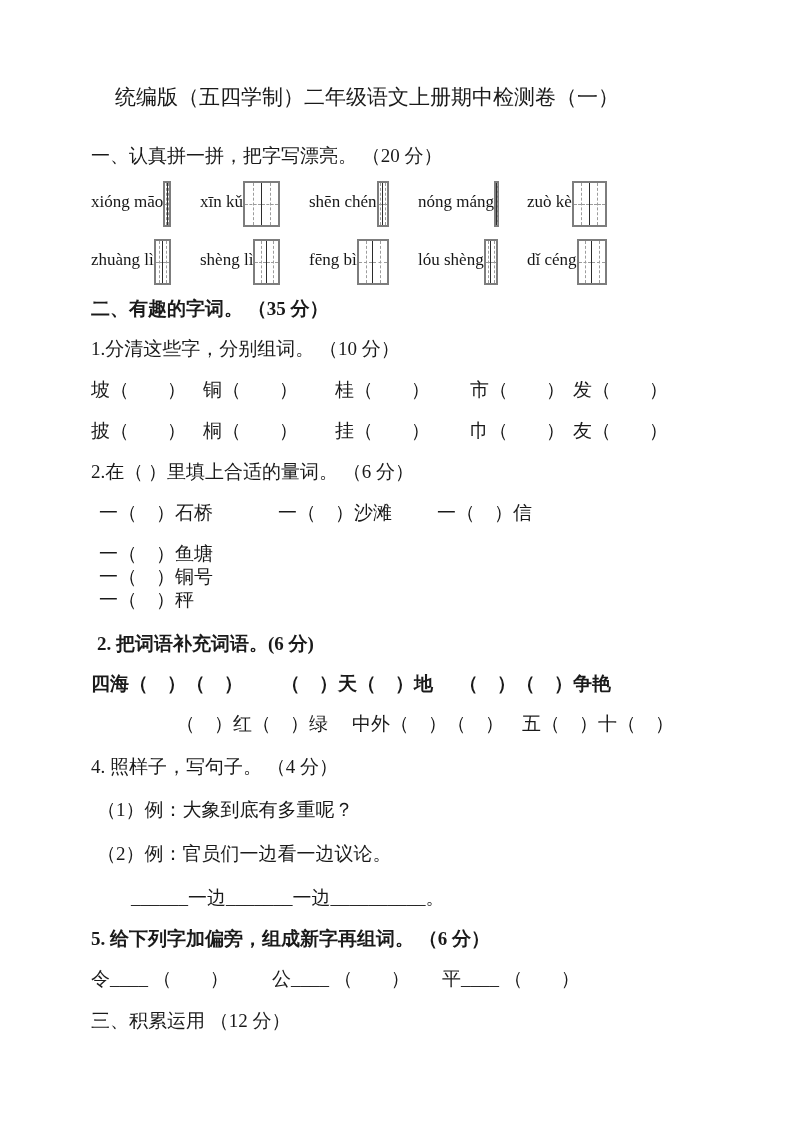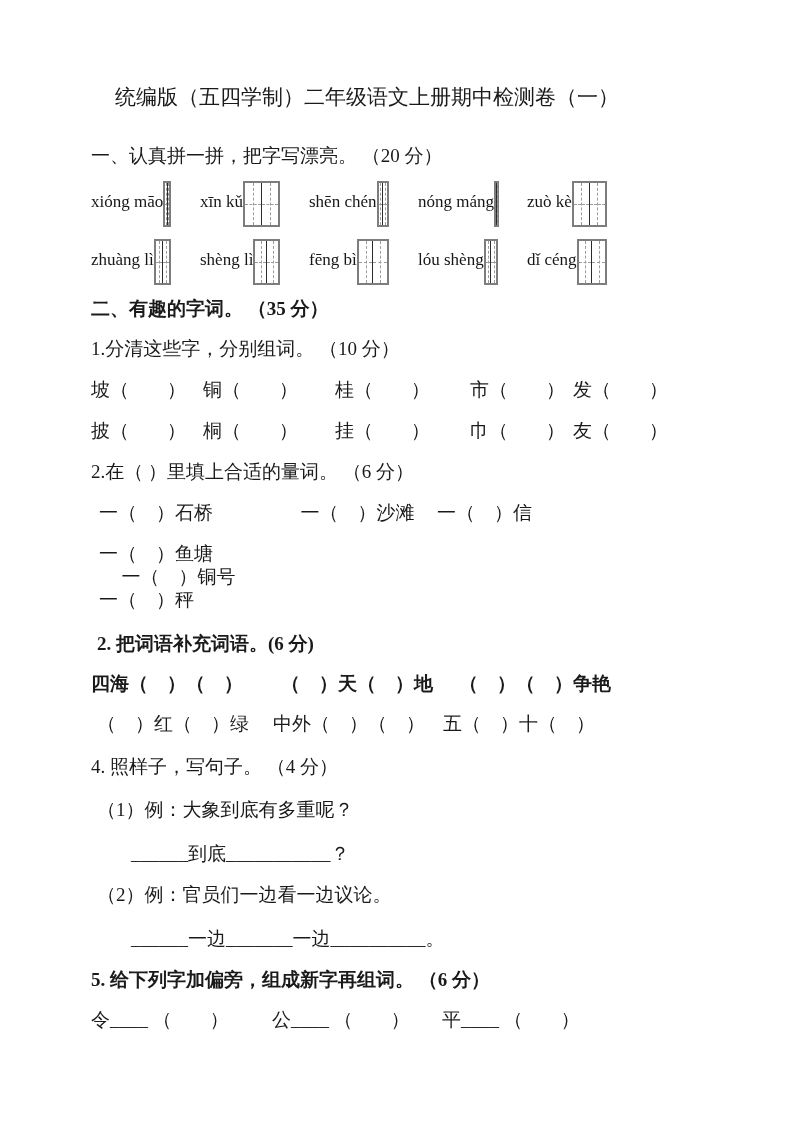--- a/index.html
+++ b/index.html
@@ -21,36 +21,36 @@
     line-height: 26px;
     text-align: center;
     margin-left: -31px;
     margin-bottom: 26px;
     white-space: nowrap;
   }
   .line { line-height: 23px; margin-bottom: 18px; white-space: pre; }
   .mb14 { margin-bottom: 14px; margin-top: 34px; }
   .mb17 { margin-bottom: 17px; font-weight: bold; }
   .mb19 { margin-bottom: 19px; }
-  .mb20 { margin-bottom: 20px; }
+  .mb20 { margin-bottom: 20px; justify-content: flex-end; }
   .mb21 { margin-bottom: 21px; flex-direction: column; }
   .indent1 { padding-left: 6px; }
   .blank-line { padding-left: 40px; }
 
   .row { display: flex; }
   .row > span { flex: none; white-space: pre; }
 
   .q1row > span:nth-child(1) { width: 112px; }
   .q1row > span:nth-child(2) { width: 132px; }
   .q1row > span:nth-child(3) { width: 135px; }
   .q1row > span:nth-child(4) { width: 103px; }
 
   .q2row { padding-left: 8px; }
   .q2row > span:nth-child(1) { width: 179px; }
-  .q2row > span:nth-child(2) { width: 159px; text-align: center; }
+  .q2row > span:nth-child(2) { width: 159px; }
 
   .q3rowA > span:nth-child(1) { width: 190px; }
   .q3rowA > span:nth-child(2) { width: 178px; }
   .q3rowB { padding-left: 6px; }
   .q3rowB > span:nth-child(1) { width: 176px; }
   .q3rowB > span:nth-child(2) { width: 170px; }
 
   .q5row > span:nth-child(1) { width: 181px; }
   .q5row > span:nth-child(2) { width: 170px; }
 
@@ -205,25 +205,25 @@
     <span>（　）（　）争艳</span>
   </div>
   <div class="line row q3rowB mb20">
     <span>（　）红（　）绿</span>
     <span>中外（　）（　）</span>
     <span>五（　）十（　）</span>
   </div>
 
   <div class="line mb20">4. 照样子，写句子。 （4 分）</div>
   <div class="line indent1 mb21">（1）例：大象到底有多重呢？</div>
-  <div class="line blank-line">______到底___________？</div>
   <div class="line indent1 mb21">（2）例：官员们一边看一边议论。</div>
   <div class="line blank-line">______一边_______一边__________。</div>
 
   <div class="line mb17">5. 给下列字加偏旁，组成新字再组词。 （6 分）</div>
   <div class="line row q5row mb19">
     <span>令____ （　　）</span>
     <span>公____ （　　）</span>
     <span>平____ （　　）</span>
   </div>
 
+  <div class="line">三、积累运用 （12 分）</div>
 
 </div>
 
 </body></html>

